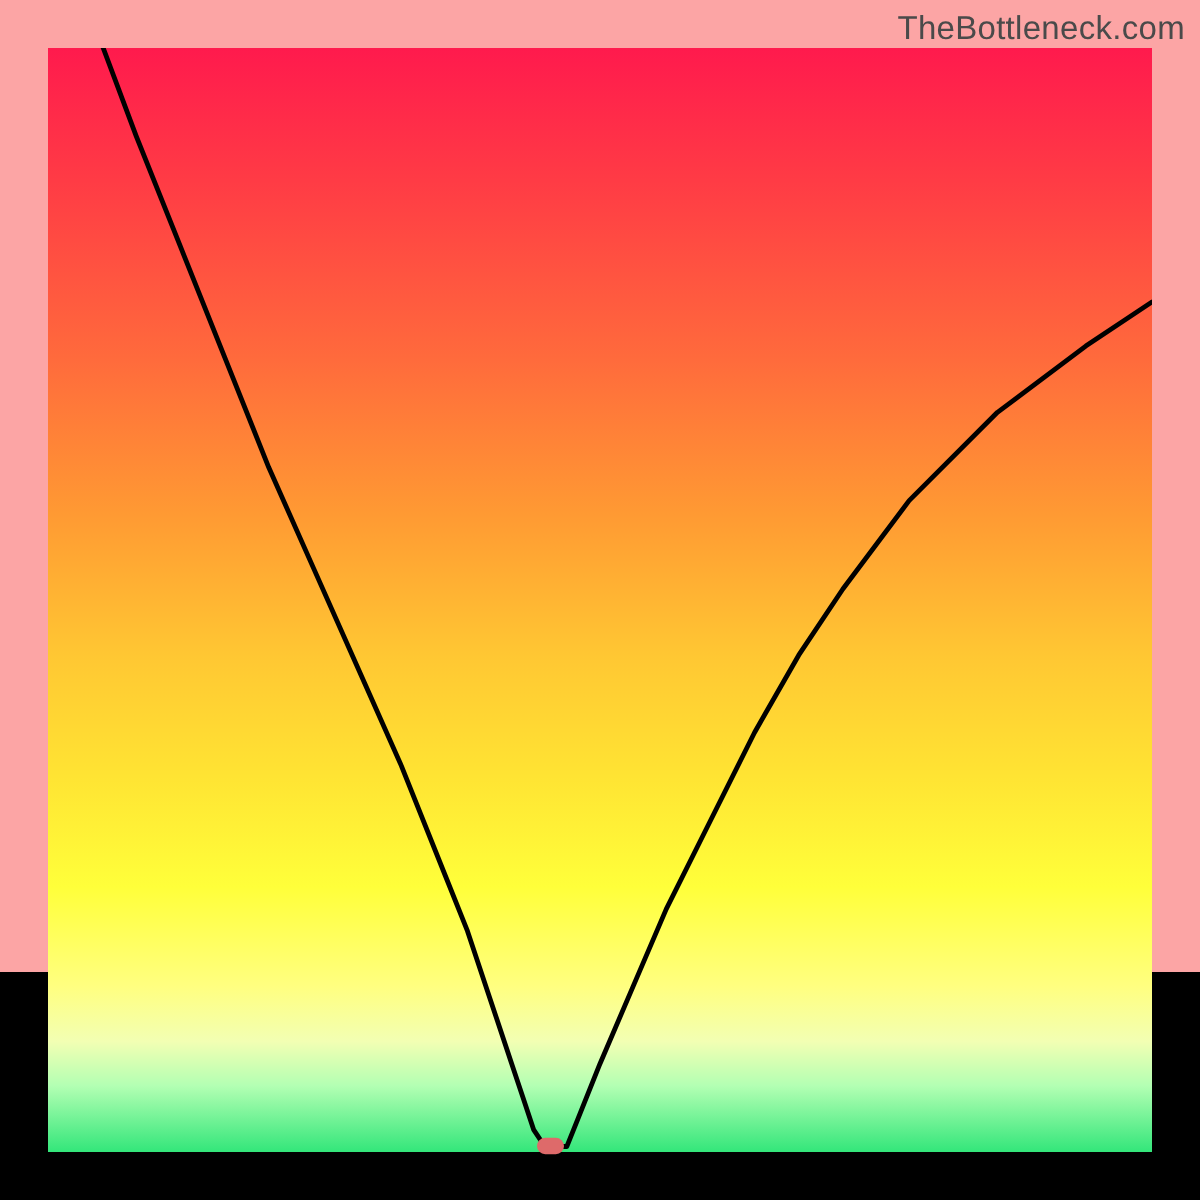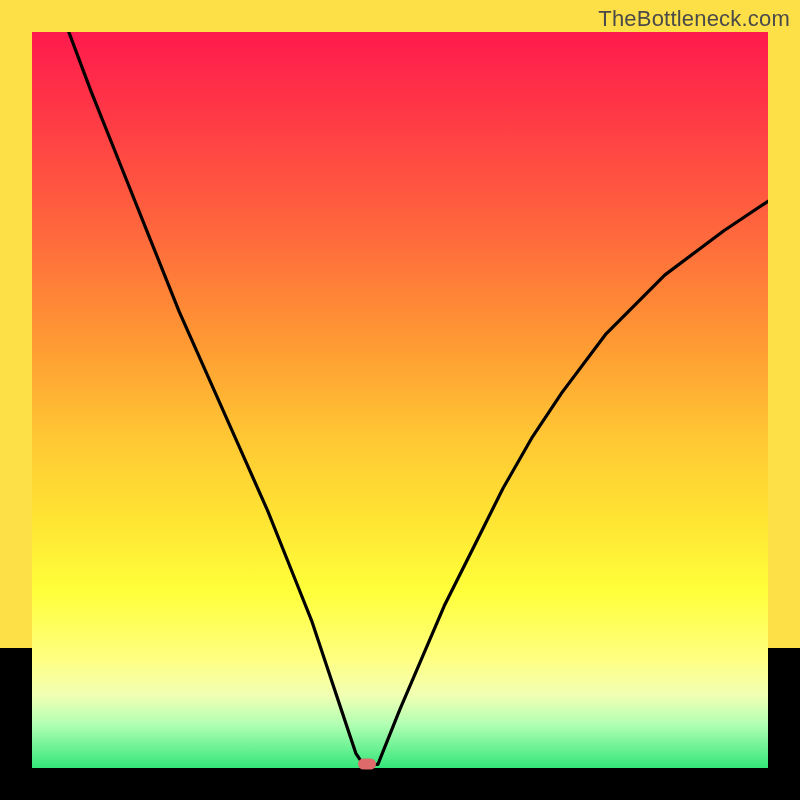--- a/index.html
+++ b/index.html
@@ -10,21 +10,21 @@
     background: #000;
     overflow: hidden;
     font-family: Arial, Helvetica, sans-serif;
   }
   .frame {
     position: absolute;
     top: 0;
     left: 0;
     width: 800px;
     height: 648px;
-    background: #fde047;
+    background: #fca5a5;
   }
   .plot-area {
     position: absolute;
     top: 32px;
     left: 32px;
     width: 736px;
     height: 736px;
     background: linear-gradient(to bottom,
       #ff1a4d 0%,
       #ff3b45 12%,

